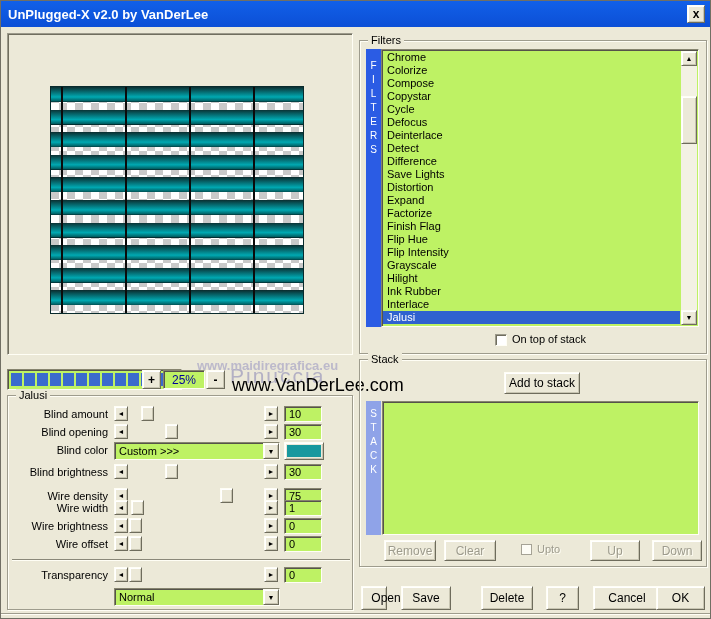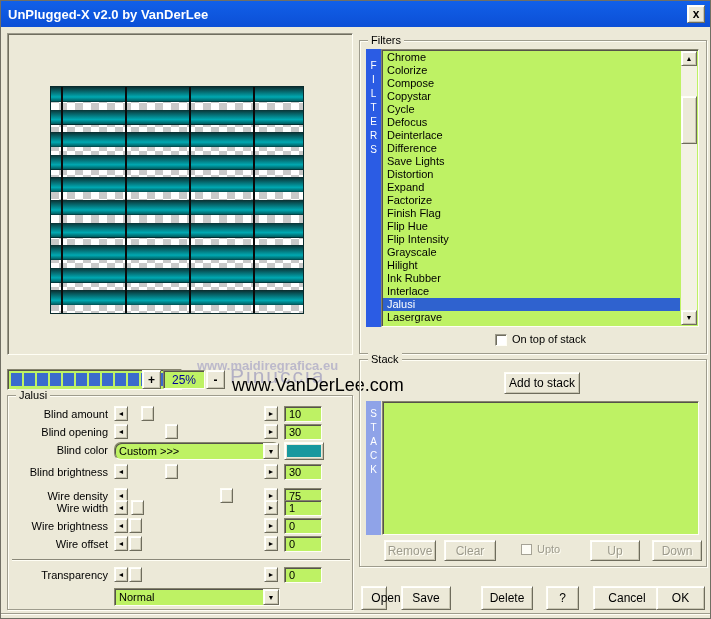--- a/index.html
+++ b/index.html
@@ -64,21 +64,21 @@
   .param-row{position:absolute;left:0;height:16px;width:100%;}
   .param-label{position:absolute;left:0;top:2px;width:100px;text-align:right;}
   .arrow-btn{position:absolute;top:0;width:14px;height:15px;display:flex;align-items:center;justify-content:center;font-size:7px;color:#000;}
   .arrow-left{left:106px;} .arrow-right{left:256px;}
   .track{position:absolute;left:120px;top:0;width:136px;height:15px;}
   .thumb{position:absolute;top:0;width:13px;height:15px;}
   .value-box{position:absolute;left:276px;top:0;width:38px;height:16px;padding:1px 4px;line-height:13px;}
   .combo{position:absolute;left:106px;width:166px;height:18px;display:flex;}
   .combo-text{flex:1;padding:2px 4px;white-space:nowrap;overflow:hidden;}
   .combo-btn{width:16px;display:flex;align-items:center;justify-content:center;font-size:7px;}
-  .combo-color{top:46px;border-radius:7px;} .combo-blend{top:192px;}
+  .combo-color{top:46px;} .combo-blend{top:192px;}
   .swatch-btn{position:absolute;left:276px;top:46px;width:40px;height:18px;padding:2px;}
   .swatch-inner{width:100%;height:100%;}
   .divider{position:absolute;left:4px;top:163px;width:338px;height:2px;border-top:1px solid #8a8879;border-bottom:1px solid #fffef5;}
 
   
   .filters-group{left:358px;top:39px;width:348px;height:314px;}
   .vbar{position:absolute;color:#fff;display:flex;flex-direction:column;align-items:center;font-size:10px;line-height:14px;padding-top:10px;}
   .filters-vbar{left:6px;top:8px;width:15px;height:278px;background:var(--fbar,#2b5ce4);}
   .filter-list{position:absolute;left:21px;top:8px;width:318px;height:278px;}
   .filter-items{position:absolute;left:1px;top:1px;right:18px;bottom:1px;overflow:hidden;}
@@ -268,20 +268,21 @@
       </div>
     <div class="filter-list white-sunken">
       <div class="filter-items" id="filter-items">
           <div class="list-item">Chrome</div>
           <div class="list-item">Colorize</div>
           <div class="list-item">Compose</div>
           <div class="list-item">Copystar</div>
           <div class="list-item">Cycle</div>
           <div class="list-item">Defocus</div>
           <div class="list-item">Deinterlace</div>
+          <div class="list-item">Detect</div>
           <div class="list-item">Difference</div>
           <div class="list-item">Save Lights</div>
           <div class="list-item">Distortion</div>
           <div class="list-item">Expand</div>
           <div class="list-item">Factorize</div>
           <div class="list-item">Finish Flag</div>
           <div class="list-item">Flip Hue</div>
           <div class="list-item">Flip Intensity</div>
           <div class="list-item">Grayscale</div>
           <div class="list-item">Hilight</div>

